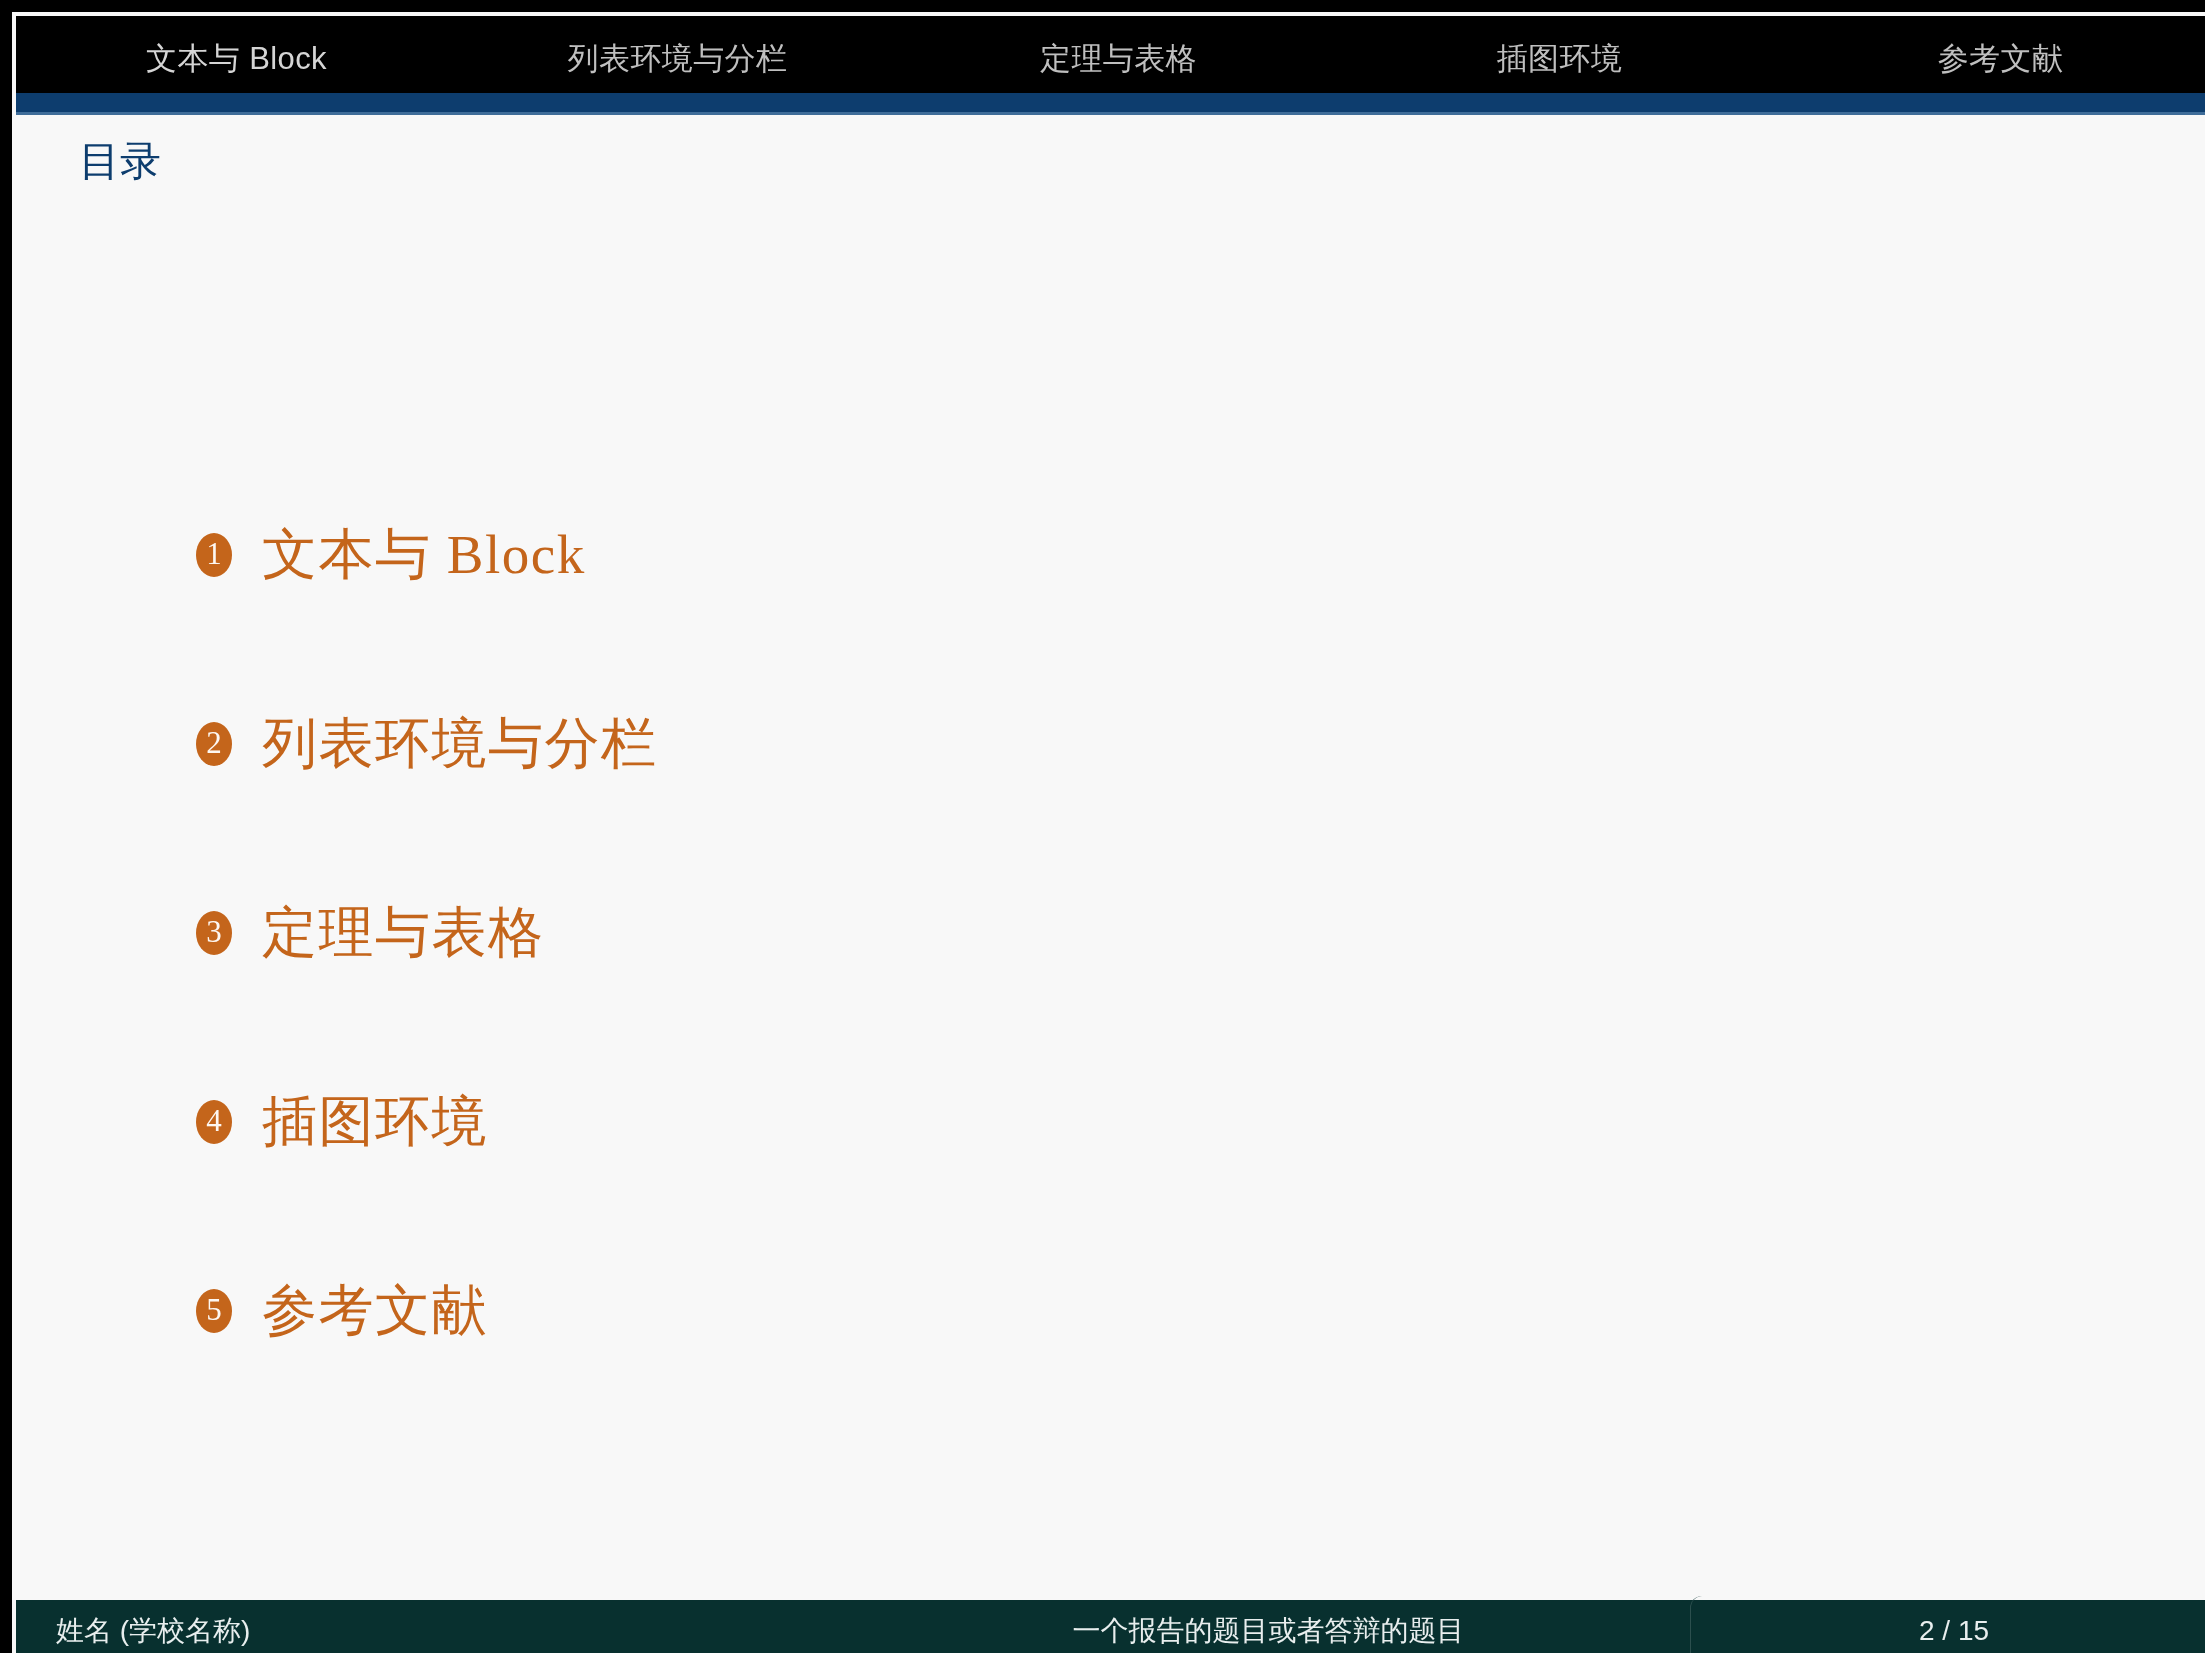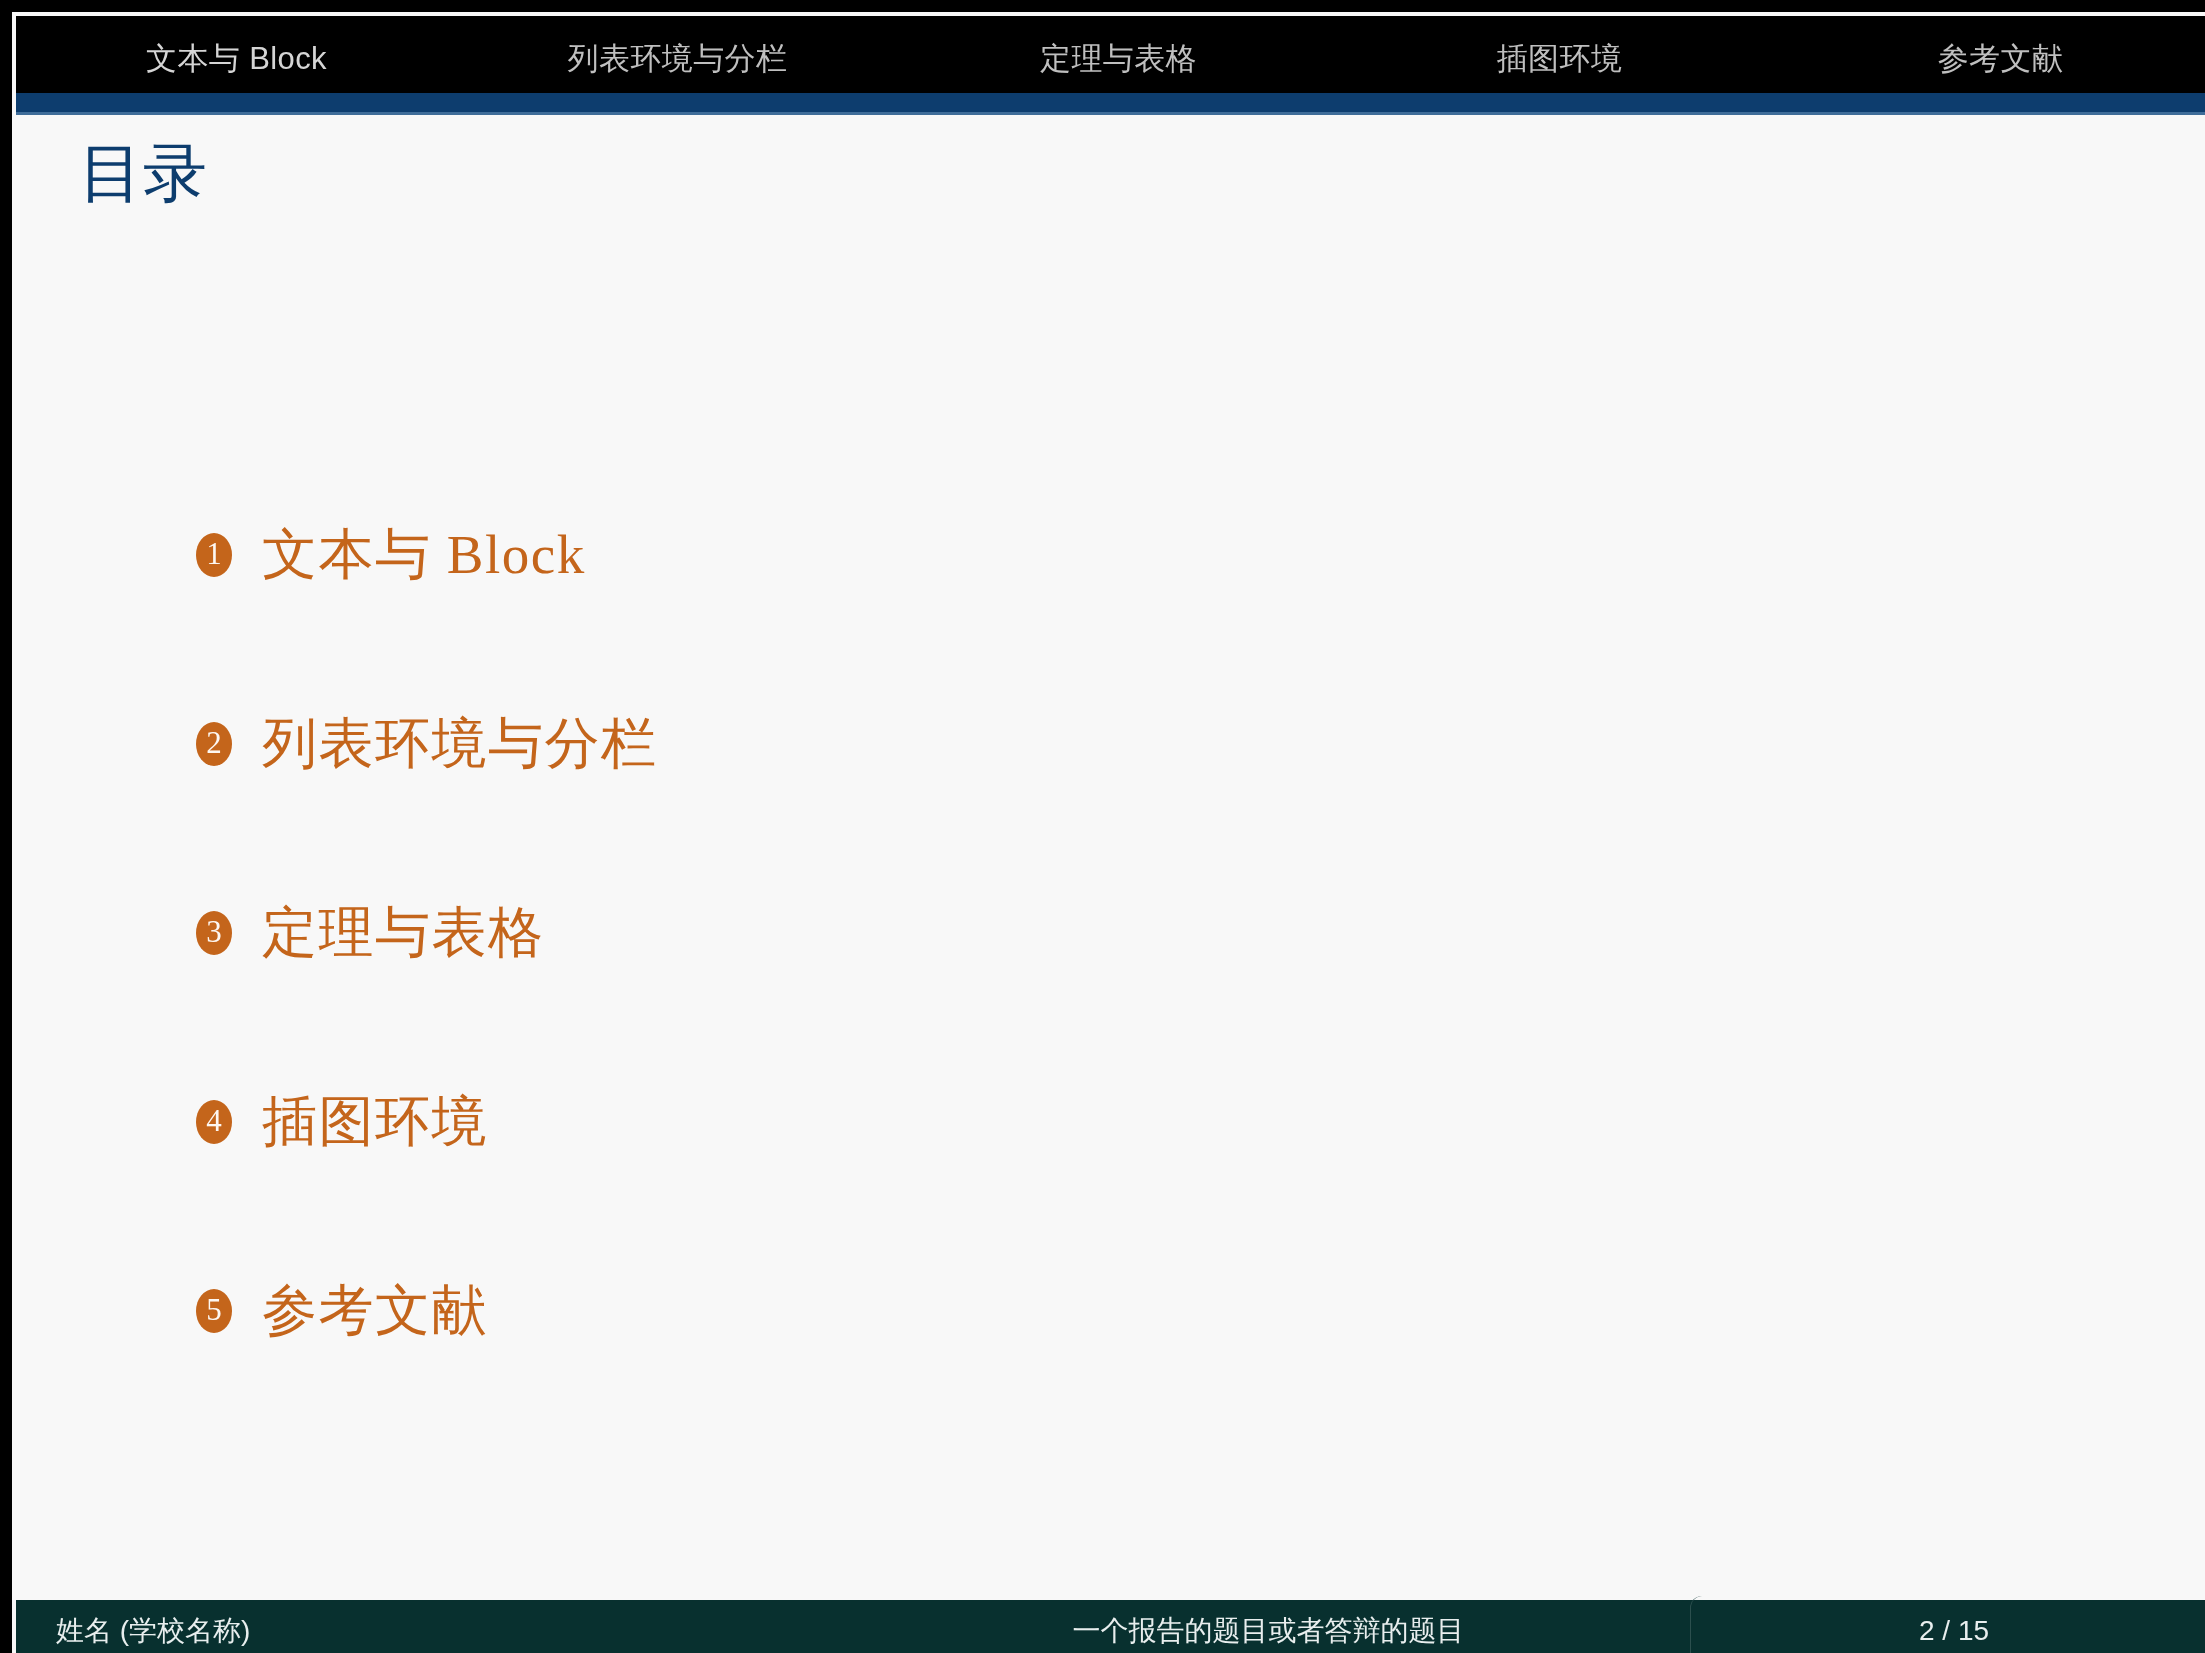--- a/index.html
+++ b/index.html
@@ -45,21 +45,21 @@
     position:absolute; left:0; top:96px;
     width:2205px; height:2.9px;
     background:#3f6d99;
   }
 
   
   .frametitle {
     position:absolute;
     left:63px; top:124px;
     color:#0d3d6e;
-    font-size:64px;
+    font-size:41px;
     line-height:1.05;
     font-family:"Liberation Sans", sans-serif;
     white-space:nowrap;
   }
 
   
   .toc {
     position:absolute;
     left:172px; top:496px;
     width:1823px;

